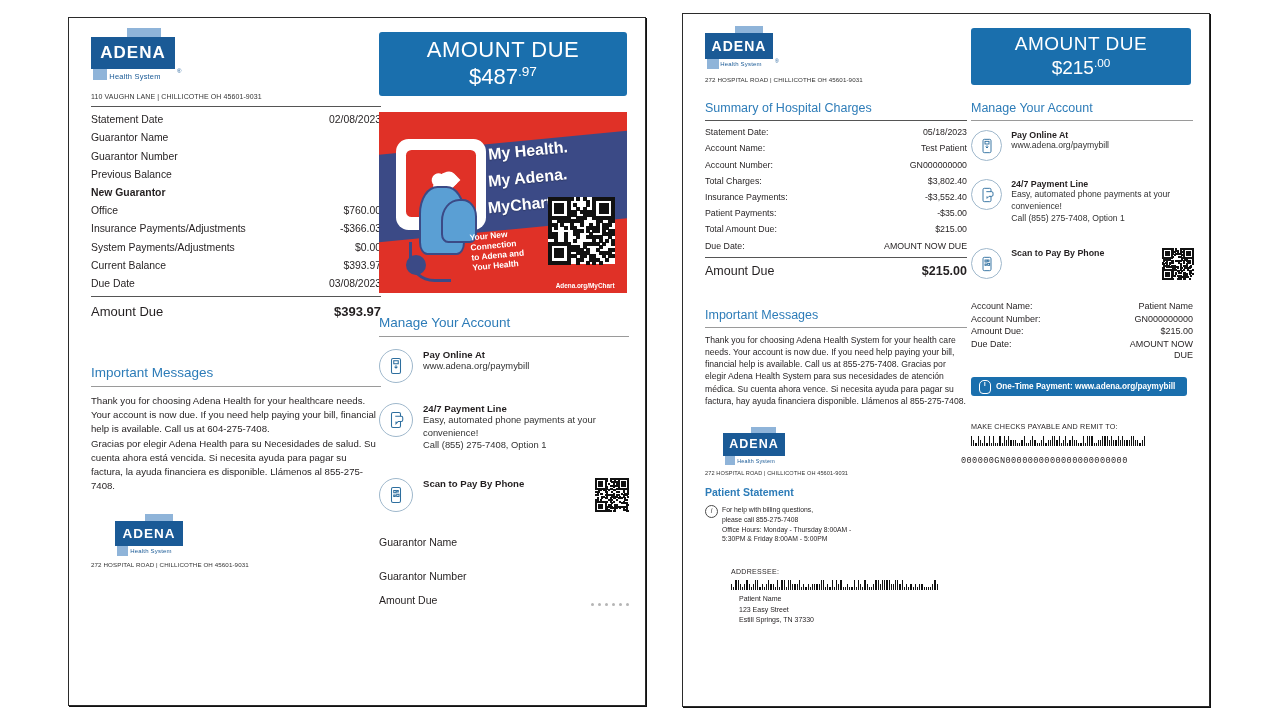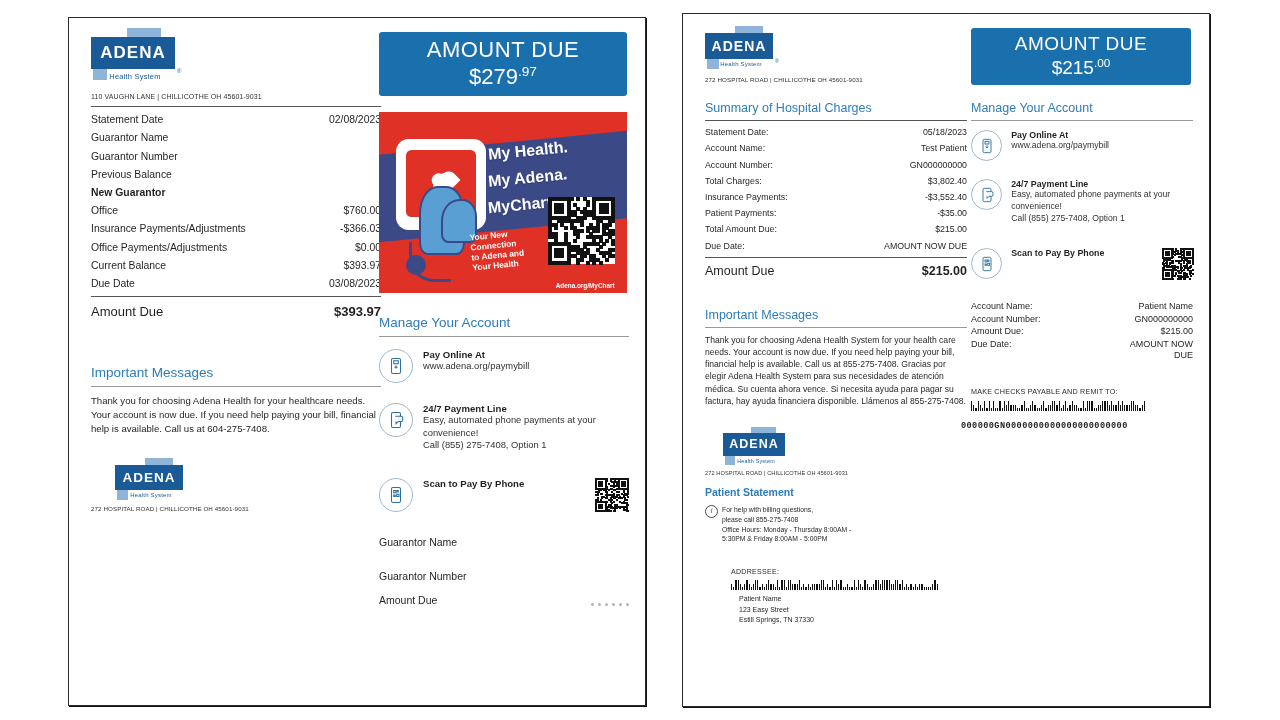--- a/index.html
+++ b/index.html
@@ -74,21 +74,21 @@
   .obp .wom-b{position:absolute;background:#bcd4e6;border-radius:44% 44% 0 0;}
   .obp .lap{position:absolute;background:#d7dade;border-radius:3px;transform:rotate(-8deg);box-shadow:0 1px 2px rgba(0,0,0,.12);}
 
   
   .cta{background:#1a6fad;color:#fff;border-radius:3px;display:flex;align-items:center;box-sizing:border-box;}
 
   
   .bars{display:flex;align-items:flex-end;height:11px;overflow:hidden;}
   .bars i{display:block;background:#111;margin-right:1px;}
 
-  .mono{font-family:"Liberation Mono",monospace;letter-spacing:.4px;color:#231f20;font-weight:bold;}
+  .mono{font-family:"Liberation Mono",monospace;letter-spacing:.4px;color:#231f20;}
   .dots{display:flex;gap:4px;}
   .dots i{width:3px;height:3px;background:#b5b5b5;border-radius:50%;display:block;}
 </style>
 </head>
 <body>
 
 <div class="stage">
 
   <div class="sheet" id="sheet-left">
 
@@ -129,21 +129,21 @@
           </div>
           <div class="kv" style="font-size: 10.4px; margin: 7.2px 0px;">
             <span class="k">Office</span>
             <span class="v">$760.00</span>
           </div>
           <div class="kv" style="font-size: 10.4px; margin: 7.2px 0px;">
             <span class="k">Insurance Payments/Adjustments</span>
             <span class="v">-$366.03</span>
           </div>
           <div class="kv" style="font-size: 10.4px; margin: 7.2px 0px;">
-            <span class="k">Office Payments/Adjustments</span>
+            <span class="k">System Payments/Adjustments</span>
             <span class="v">$0.00</span>
           </div>
           <div class="kv" style="font-size: 10.4px; margin: 7.2px 0px;">
             <span class="k">Current Balance</span>
             <span class="v">$393.97</span>
           </div>
           <div class="kv" style="font-size: 10.4px; margin: 7.2px 0px;">
             <span class="k">Due Date</span>
             <span class="v">03/08/2023</span>
           </div>
@@ -151,36 +151,37 @@
 
       <div class="rule-d" style="margin-top:6px;"></div>
       <div class="kv bold" style="margin-top:7px;font-size:13px;">
         <span class="k" style="font-weight:400;font-size:13px;">Amount Due</span>
         <span class="v">$393.97</span>
       </div>
 
       <div class="sec-h" style="margin-top:46px;font-size:13.5px;">Important Messages</div>
       <div class="rule" style="margin-top:6px;"></div>
       <div class="body-txt" style="margin-top:7px;font-size:9.6px;line-height:1.45;">Thank you for choosing Adena Health for your healthcare needs. Your account is now due. If you need help paying your bill, financial help is available. Call us at 604-275-7408.</div>
+      <div class="body-txt" style="margin-top:1px;font-size:9.6px;line-height:1.45;">Gracias por elegir Adena Health para su Necesidades de salud. Su cuenta ahora está vencida. Si necesita ayuda para pagar su factura, la ayuda financiera es disponible. Llámenos al 855-275-7408.</div>
 
       <div class="logo" style="width:72px;margin-top:22px;margin-left:24px;">
         <div class="tab" style="left:30px;top:0;width:28px;height:10px;"></div>
         <div class="tab" style="left:2px;top:24px;width:11px;height:18px;"></div>
         <div class="body" style="margin-top:7px;width:68px;height:25px;line-height:25px;font-size:13.5px;">ADENA</div>
         <div class="hs" style="margin-top:2px;width:72px;font-size:6px;">Health System</div>
       </div>
       <div class="addr" style="margin-top:4px;font-size:6.2px;text-align:left;">272 HOSPITAL ROAD | CHILLICOTHE OH 45601-9031</div>
     </div>
 
     <div class="col" style="left:310px;top:14px;width:250px;">
 
       <div class="amt" style="width:248px;height:64px;">
         <div class="t" style="font-size:22px;">AMOUNT DUE</div>
         <div class="n" style="font-size:22px;margin-top:1px;">
-          <span>$279</span><sup>.97</sup>
+          <span>$487</span><sup>.97</sup>
         </div>
       </div>
 
       <div class="mychart" style="margin-top:16px;width:248px;height:181px;">
         <div class="band" style="top:17%;height:48%;"></div>
         <div class="phone" style="left:7%;top:15%;width:36%;height:50%;"></div>
         <div class="pscr" style="left:11%;top:21%;width:28%;height:37%;"></div>
         <div class="heart" style="left:20%;top:33%;width:13%;height:12%;clip-path:path('M16 22 L4 12 A6 6 0 0 1 16 5 A6 6 0 0 1 28 12 Z');background:#fff;"></div>
         <div class="heart" style="left:21%;top:34%;width:11%;height:10%;border-radius:50% 50% 0 0;transform:rotate(-45deg);"></div>
         <div class="finger" style="left:16%;top:41%;width:17%;height:36%;"></div>
@@ -1259,20 +1260,26 @@
           <div class="kv" style="font-size: 9px; margin: 2.5px 0px;">
             <span class="k">Amount Due:</span>
             <span class="v">$215.00</span>
           </div>
           <div class="kv" style="font-size: 9px; margin: 2.5px 0px;">
             <span class="k">Due Date:</span>
             <span class="v" style="max-width: 72px; display: inline-block; line-height: 1.25;">AMOUNT NOW DUE</span>
           </div>
         </div>
 
+      <div class="cta" style="margin-top:16px;width:216px;height:19px;padding:0 8px;">
+        <span style="flex:none;width:10px;height:12px;border:1.4px solid #fff;border-radius:5px 5px 4px 4px;margin-right:5px;position:relative;">
+            <span style="position:absolute;left:50%;top:1px;width:1.4px;height:4px;background:#fff;transform:translateX(-50%);display:block;"></span>
+          </span>
+        <span style="font-size:8.2px;font-weight:bold;">One-Time Payment: www.adena.org/paymybill</span>
+      </div>
 
       <div style="margin-top:26px;">
         <div style="font-size:7.2px;letter-spacing:.2px;">MAKE CHECKS PAYABLE AND REMIT TO:</div>
         <div class="bars" id="bars-remit" style="margin-top:4px;width:175px;">
             <i style="width: 1.2px; height: 10px;"></i>
             <i style="width: 1.2px; height: 6px;"></i>
             <i style="width: 1.2px; height: 3px;"></i>
             <i style="width: 1.2px; height: 10px;"></i>
             <i style="width: 1.2px; height: 6px;"></i>
             <i style="width: 1.2px; height: 3px;"></i>

